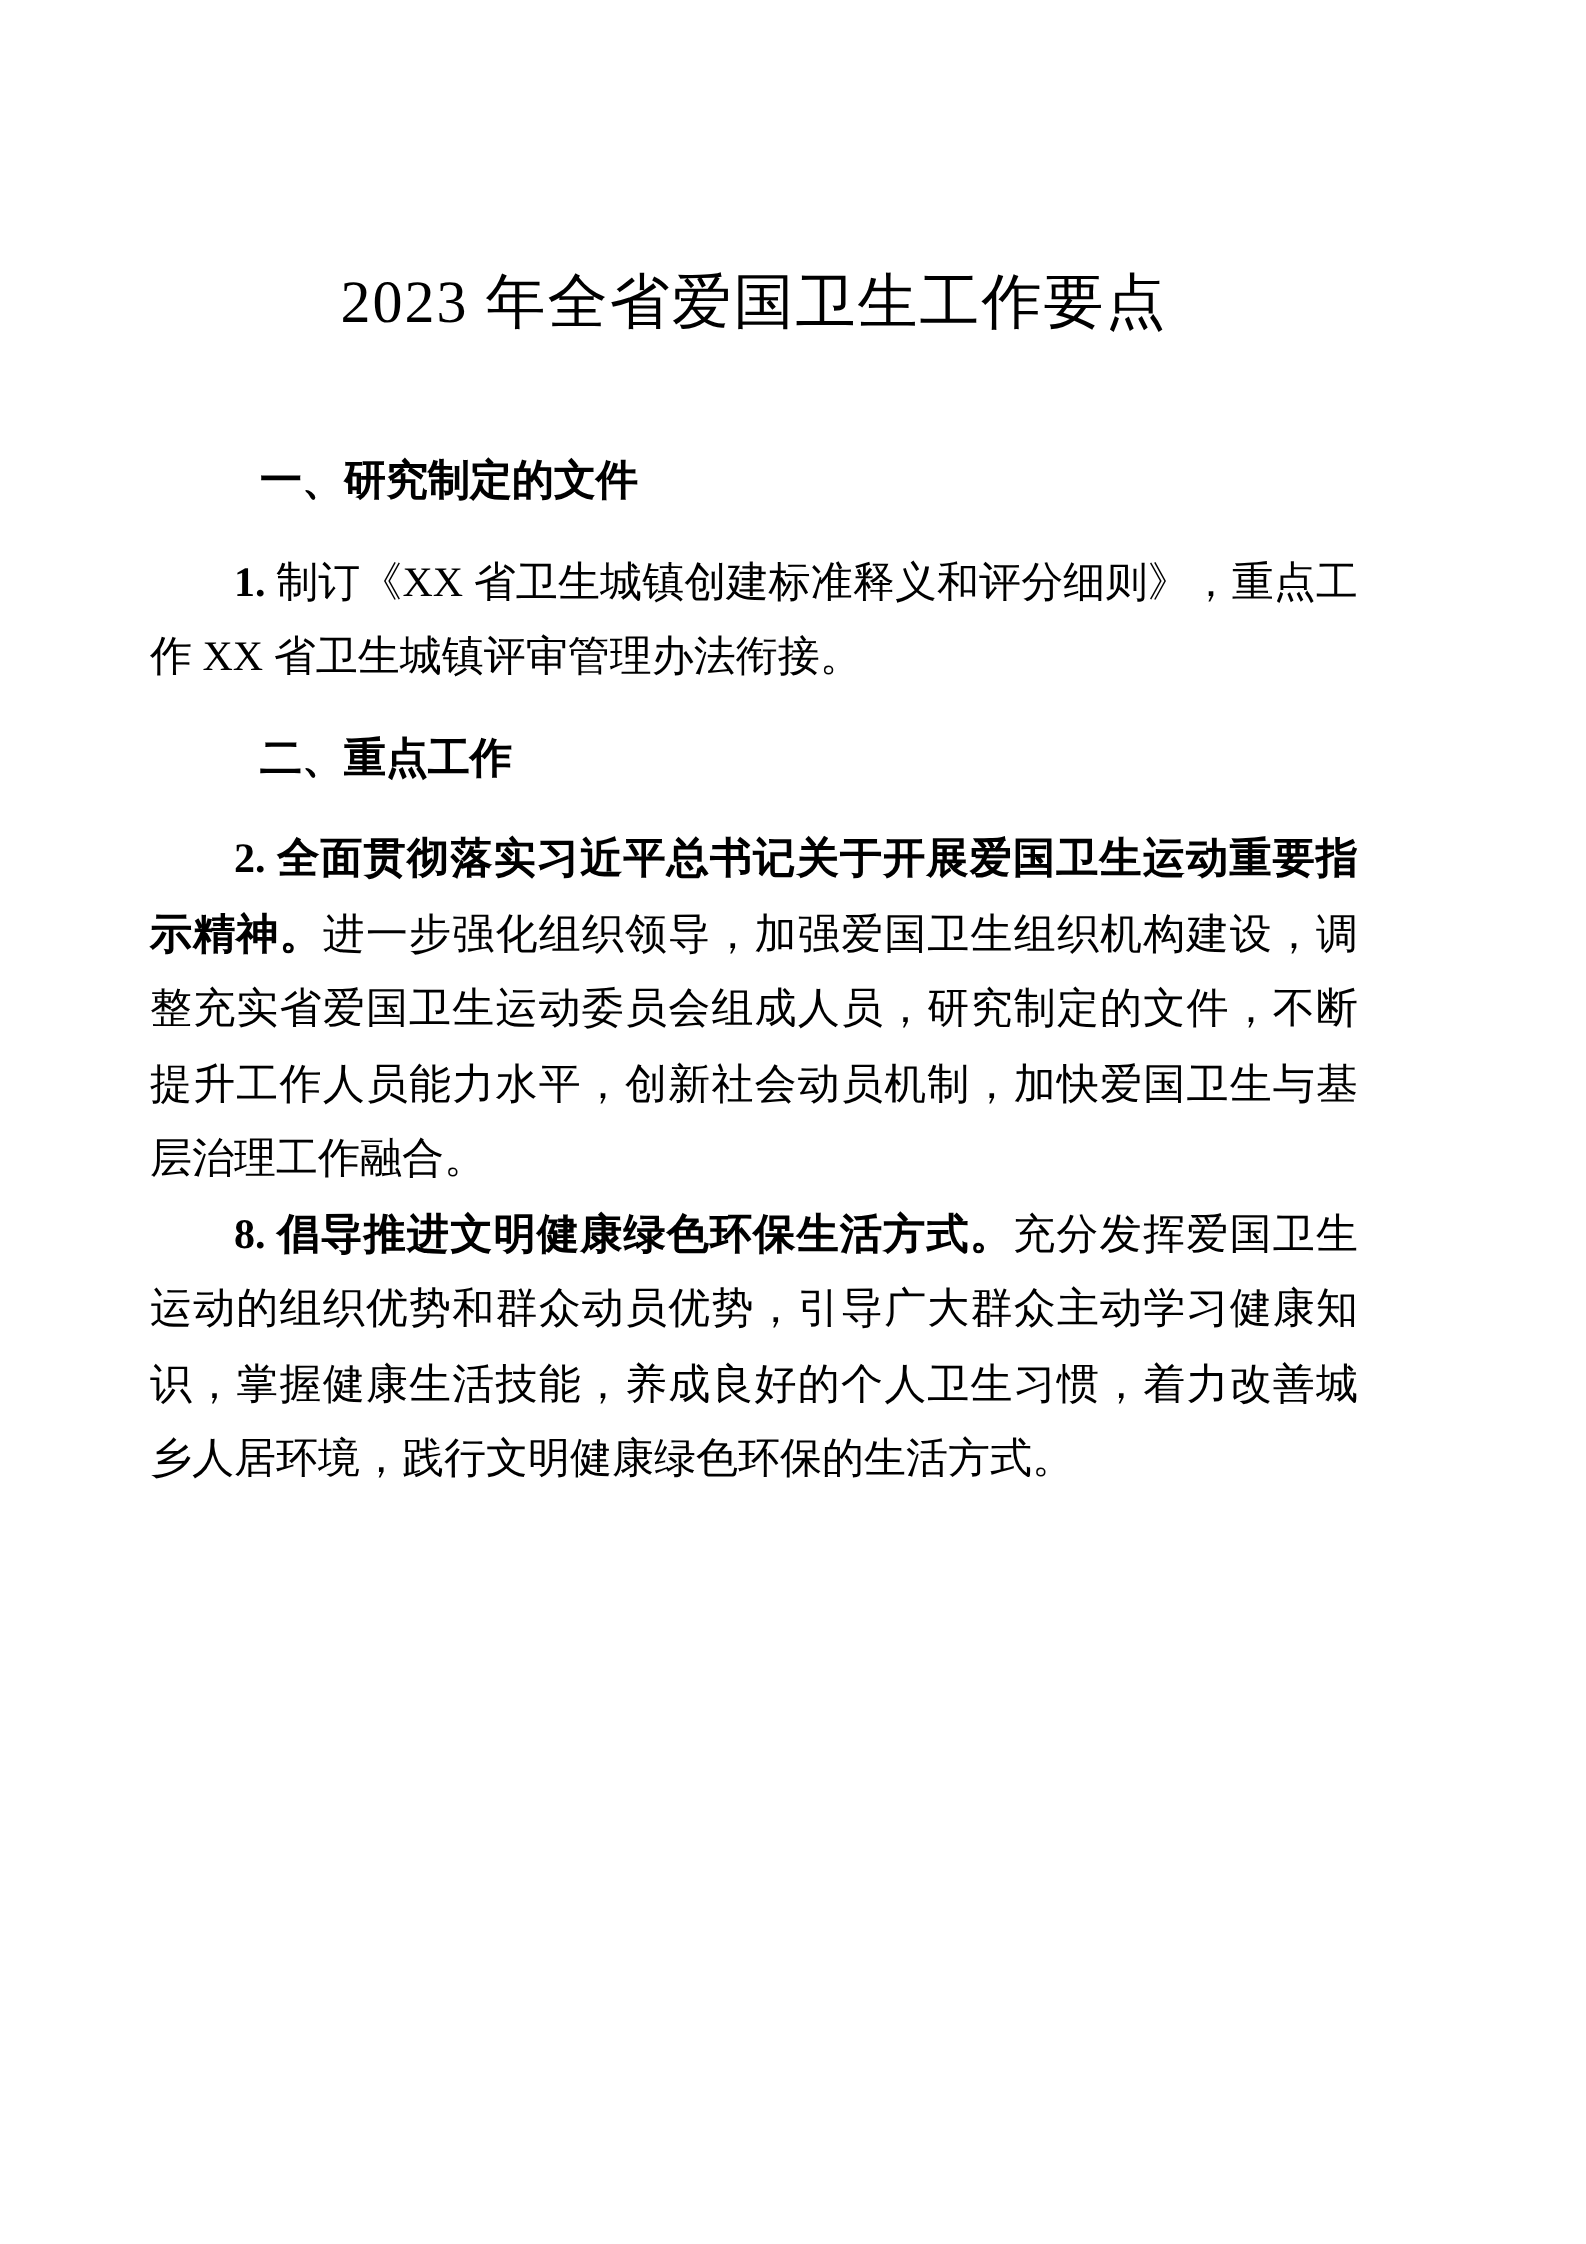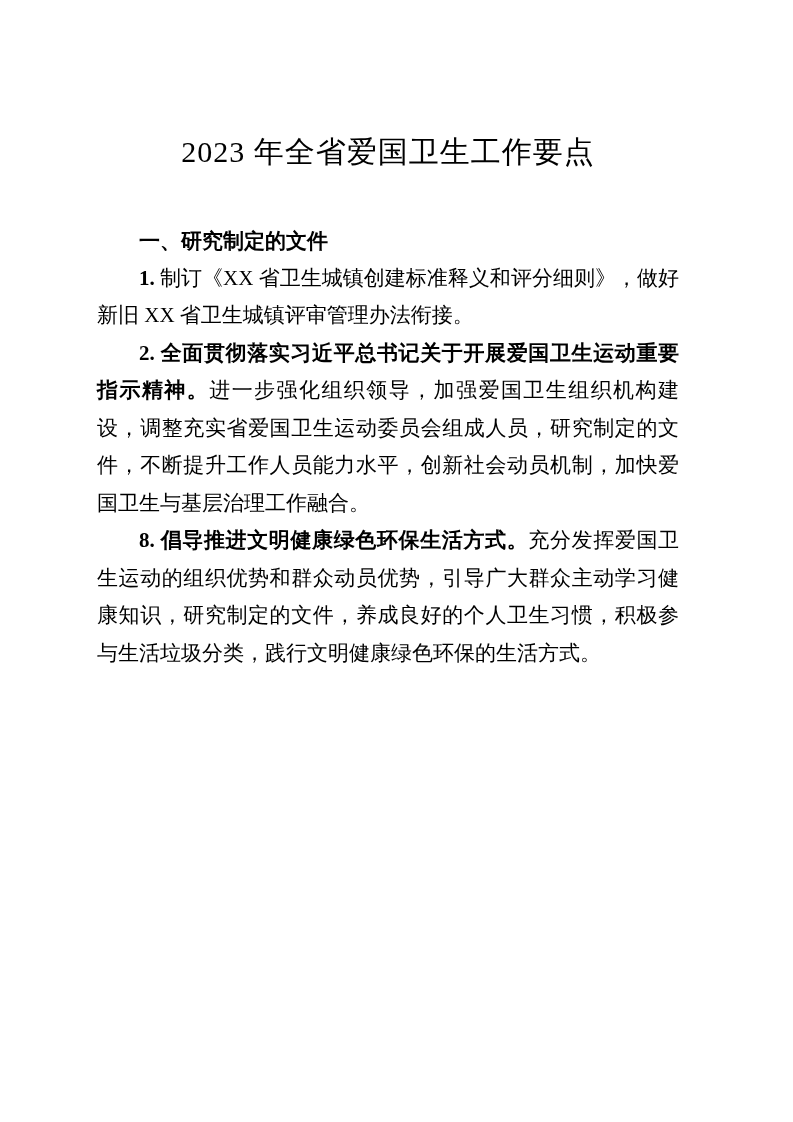--- a/index.html
+++ b/index.html
@@ -7,21 +7,21 @@
     padding: 0;
     background: #ffffff;
   }
   .page {
     position: relative;
     width: 793px;
     height: 914px;
     margin: 0;
     background: #ffffff;
     box-sizing: border-box;
-    padding: 132px 114px 0 97px;
+    padding: 132px 114px 0 75px;
     overflow: hidden;
     color: #000000;
     font-family: "Liberation Serif", "DejaVu Serif", serif;
   }
   .doc-title {
     margin: 0 0 50px 0;
     font-size: 30px;
     line-height: 40px;
     font-weight: 400;
     text-align: center;
@@ -31,42 +31,43 @@
   .para {
     margin: 0;
     font-size: 21px;
     line-height: 37.5px;
     text-align: justify;
     text-indent: 2em;
     word-break: break-all;
     font-family: "Liberation Serif", "DejaVu Serif", serif;
   }
   .heading {
-    margin: 0;
+    margin: 13px;
     font-size: 21px;
     line-height: 37.5px;
     font-weight: 700;
     text-indent: 2em;
     font-family: "Liberation Sans", "DejaVu Sans", sans-serif;
   }
   .bold {
     font-weight: 700;
   }
 </style>
 </head>
 <body>
 
 <div class="page">
 
   <h1 class="doc-title">2023 年全省爱国卫生工作要点</h1>
 
 
   <h2 class="heading">一、研究制定的文件</h2>
 
-  <p class="para"><span class="bold">1. </span><span>制订《XX 省卫生城镇创建标准释义和评分细则》，做好新旧 XX 省卫生城镇评审管理办法衔接。</span></p>
+  <p class="para"><span class="bold">1. </span><span>制订《XX 省卫生城镇创建标准释义和评分细则》，重点工作 XX 省卫生城镇评审管理办法衔接。</span></p>
 
+  <h2 class="heading">二、重点工作</h2>
 
   <p class="para"><span class="bold">2. 全面贯彻落实习近平总书记关于开展爱国卫生运动重要指示精神。</span><span>进一步强化组织领导，加强爱国卫生组织机构建设，调整充实省爱国卫生运动委员会组成人员，研究制定的文件，不断提升工作人员能力水平，创新社会动员机制，加快爱国卫生与基层治理工作融合。</span></p>
 
-  <p class="para"><span class="bold">8. 倡导推进文明健康绿色环保生活方式。</span><span>充分发挥爱国卫生运动的组织优势和群众动员优势，引导广大群众主动学习健康知识，研究制定的文件，养成良好的个人卫生习惯，积极参与生活垃圾分类，践行文明健康绿色环保的生活方式。</span></p>
+  <p class="para"><span class="bold">8. 倡导推进文明健康绿色环保生活方式。</span><span>充分发挥爱国卫生运动的组织优势和群众动员优势，引导广大群众主动学习健康知识，掌握健康生活技能，养成良好的个人卫生习惯，着力改善城乡人居环境，践行文明健康绿色环保的生活方式。</span></p>
 
 
 </div>
 
 </body></html>

